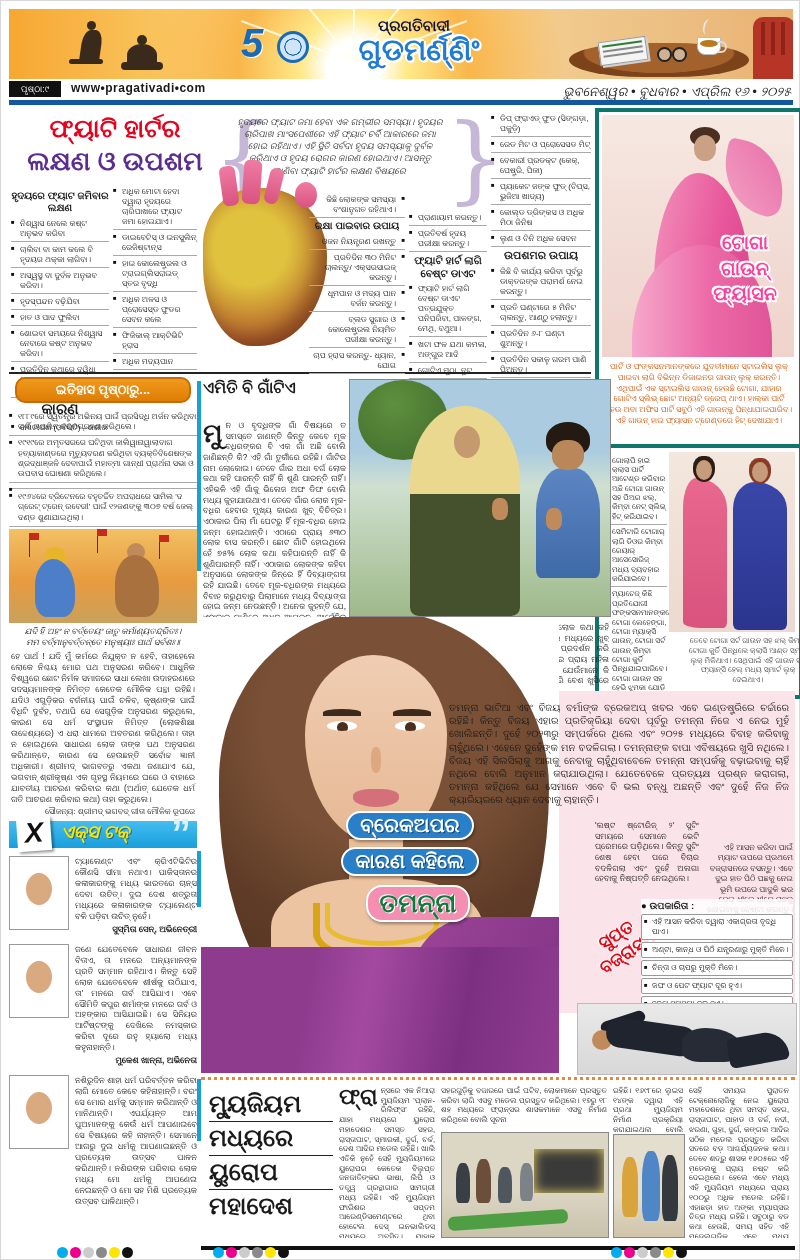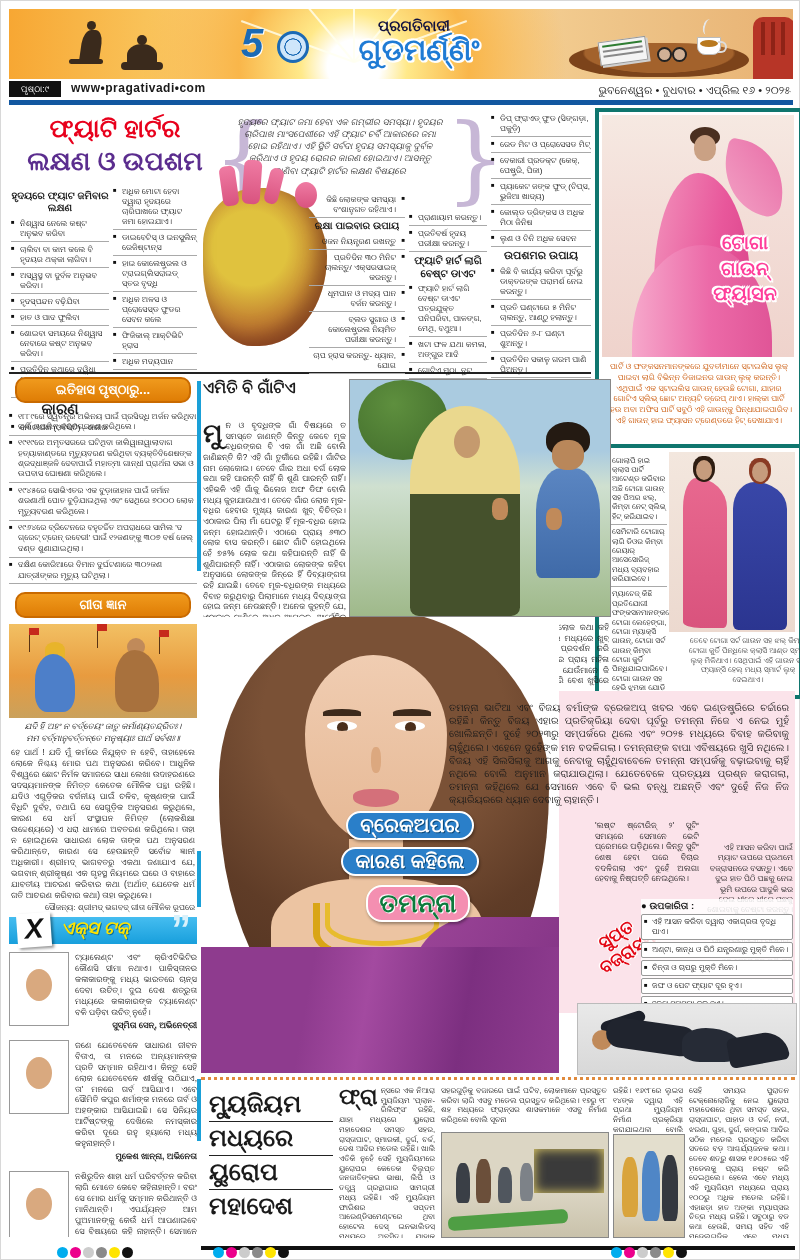--- a/index.html
+++ b/index.html
@@ -31,21 +31,21 @@
   #mh-cup{left:688px;top:28px;width:22px;height:16px;background:#fff;border:1px solid #bbb;border-radius:0 0 8px 8px;}
   #mh-cup:before{content:"";position:absolute;left:2px;top:2px;right:2px;height:7px;border-radius:50%;background:#b9791f;}
   #mh-cup:after{content:"";position:absolute;right:-7px;top:3px;width:7px;height:8px;border:2px solid #ddd;border-left:none;border-radius:0 6px 6px 0;}
   #mh-steam{left:694px;top:10px;width:8px;height:16px;border-left:2px solid #e7e7e7;border-radius:50%;transform:rotate(14deg);}
   #mh-chair{left:744px;top:8px;width:42px;height:62px;background:#b73527;border-radius:10px 10px 0 0;}
   #mh-chair i{position:absolute;top:5px;bottom:24px;width:4px;background:#8e2317;}
   
   #infobar{left:8px;top:80px;width:784px;height:17px;}
   #pagechip{position:absolute;left:0;top:0;width:52px;height:16px;background:#111;color:#fff;font-size:9px;text-align:center;line-height:16px;}
   #siteurl{position:absolute;left:62px;top:0;font-weight:bold;font-size:12px;letter-spacing:.5px;}
-  #dateline{position:absolute;right:2px;top:3px;font-size:11px;color:#222;}
+  #dateline{position:absolute;right:2px;top:3px;font-size:13px;color:#222;font-style:italic;}
   #bluebar{left:8px;top:99px;width:784px;height:5px;background:#1257a0;}
   
   #heart{left:8px;top:107px;width:582px;height:264px;border-bottom:2px solid #222;}
   #h-title{position:absolute;left:6px;top:6px;width:200px;text-align:center;font-weight:bold;}
   #h-title .t1{font-size:25px;color:#e8001c;}
   #h-title .t2{font-size:26px;color:#5b2d8e;margin-top:2px;}
   .brace{position:absolute;top:-6px;font-size:96px;font-weight:normal;color:#c7b7d6;font-family:"DejaVu Serif",serif;}
   #h-intro{position:absolute;left:228px;top:8px;width:206px;font-size:9px;line-height:1.35;font-style:italic;color:#333;text-align:center;}
   .hcol{position:absolute;font-size:8px;line-height:1.25;}
   .hcol .hd{font-weight:bold;font-size:10px;text-align:center;line-height:1.2;margin:2px 0;}
@@ -348,25 +348,23 @@
       <div class="mdl-head" style="left:83px;top:10px"></div>
     </div>
     <div id="f-cap2">ତେବେ ଟୋଗା ସର୍ଟ ଗାଉନ ସହ ଝଲ୍ କିମ୍ବା ଟୋଗା କୁର୍ତି ପିନ୍ଧିଲେ କ୍ଲାସି ଆଣ୍ଡ ସ୍ମାର୍ଟ ଲୁକ୍ ମିଳିଥାଏ। ସେଥିପାଇଁ ଏହି ଗାଉନ ସହ ଫ୍ୟାନ୍ସି ହେଲ୍ ମଧ୍ୟ ସ୍ମାର୍ଟ ଲୁକ୍ ଦେଇଥାଏ।</div>
   </div>
 
   <div id="leftcol" class="abs">
     <div class="obanner">ଇତିହାସ ପୃଷ୍ଠାରୁ...</div>
     <div id="hist-list" class="blist">
         <div class="bi"><span class="sq">■</span><span>୧୮୮୯ରେ ସ୍ୱତନ୍ତ୍ର ଅଭିନୟ ପାଇଁ ପ୍ରସିଦ୍ଧି ଅର୍ଜନ କରିଥିବା ଚାର୍ଲି ଚାପଲିନ୍ ଜନ୍ମଗ୍ରହଣ କରିଥିଲେ।</span></div>
         <div class="bi"><span class="sq">■</span><span>୧୯୧୯ରେ ଅମୃତସରରେ ଘଟିଥିବା ଜାଲିୱାନାୱାଲାବାଗ ହତ୍ୟାକାଣ୍ଡରେ ମୃତ୍ୟୁବରଣ କରିଥିବା ବ୍ୟକ୍ତିବିଶେଷଙ୍କ ଶ୍ରଦ୍ଧାଞ୍ଜଳି ଦେବାପାଇଁ ମହାତ୍ମା ଗାନ୍ଧୀ ପ୍ରାର୍ଥନା ସଭା ଓ ଉପବାସ ଘୋଷଣା କରିଥିଲେ।</span></div>
-        <div class="bi"><span class="sq">■</span><span>୧୯୪୫ରେ ସୋଭିଏତର ଏକ ବୁଡ଼ାଜାହାଜ ପାଇଁ ଜର୍ମାନ ଶରଣାର୍ଥୀ ପୋତ ବୁଡ଼ିଯାଇଥିଲା ଏବଂ ସେଥିରେ ୭୦୦୦ ଲୋକ ମୃତ୍ୟୁବରଣ କରିଥିଲେ।</span></div>
+        <div class="bi"><span class="sq">■</span></div>
         <div class="bi"><span class="sq">■</span><span>୧୯୬୪ରେ ବ୍ରିଟେନରେ ବହୁଚର୍ଚ୍ଚିତ ଅପରାଧରେ ସାମିଲ 'ଦ ଗ୍ରେଟ୍ ଟ୍ରେନ୍ ରବେରୀ' ପାଇଁ ୧୨ଜଣଙ୍କୁ ୩୦୭ ବର୍ଷ ଜେଲ୍ ଦଣ୍ଡ ଶୁଣାଯାଇଥିଲା।</span></div>
-        <div class="bi"><span class="sq">■</span><span>ଦକ୍ଷିଣ କୋରିଆରେ ବିମାନ ଦୁର୍ଘଟଣାରେ ୩୦୨ଜଣ ଯାତ୍ରୀଙ୍କର ମୃତ୍ୟୁ ଘଟିଥିଲା।</span></div>
-      </div>
-    <div class="obanner" style="margin-top:8px">ଗୀତା ଜ୍ଞାନ</div>
+      </div>
     <div id="krishna">
       <div class="pole" style="left:20px;top:6px"></div>
         <div class="flag" style="left:20px;top:4px"></div>
       <div class="pole" style="left:88px;top:2px"></div>
         <div class="flag" style="left:88px;top:0"></div>
       <div class="pole" style="left:150px;top:8px"></div>
         <div class="flag" style="left:150px;top:6px"></div>
       <div id="kr-crown"></div>
         <div id="kr-blue"></div>
       <div id="kr-arjhead"></div>

